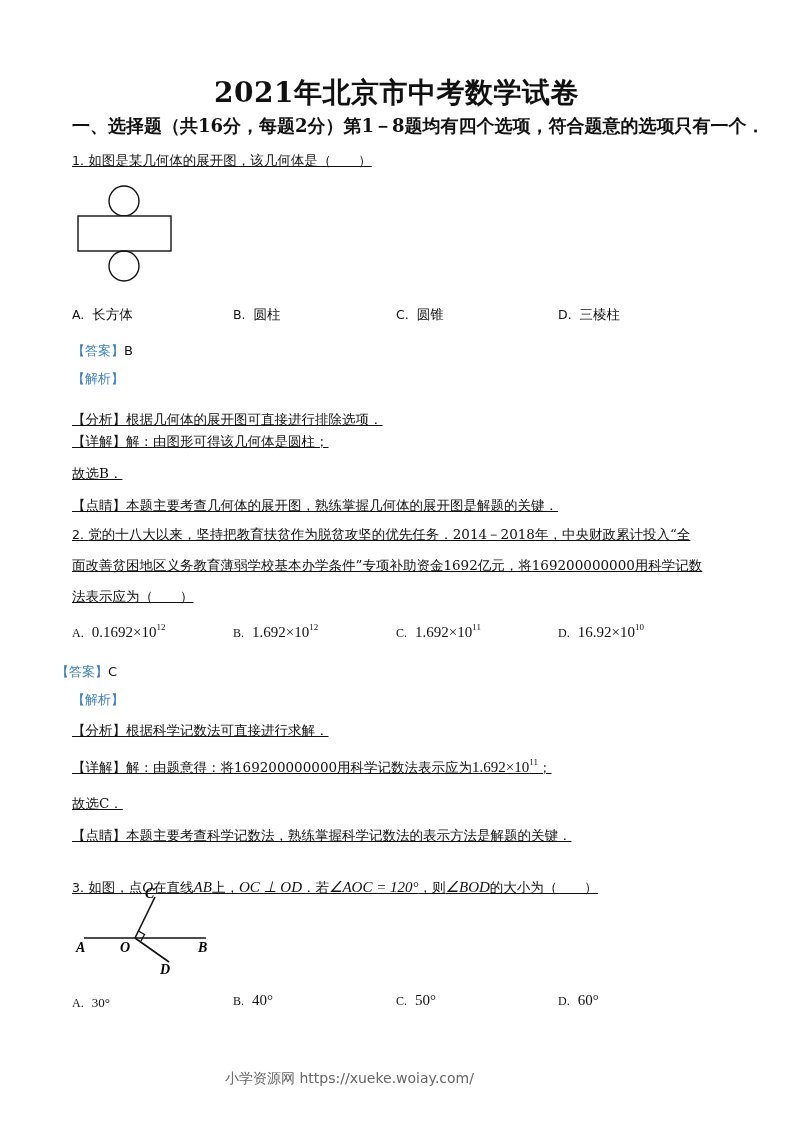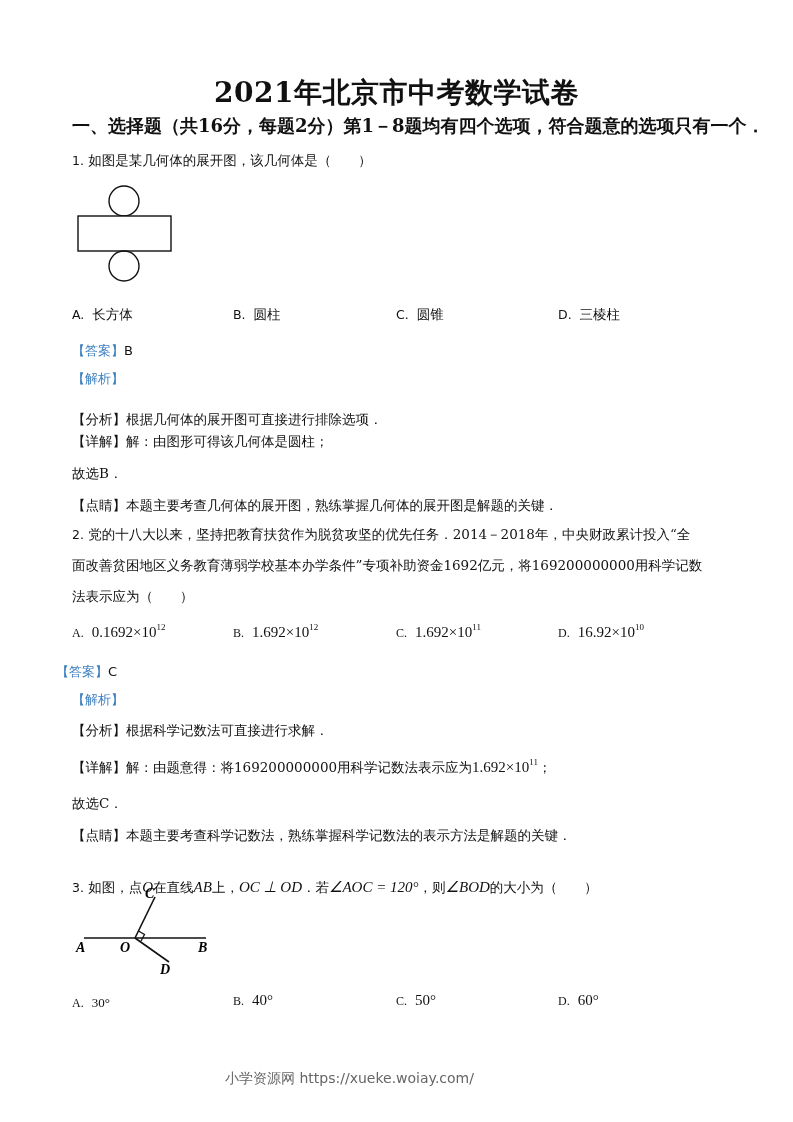--- a/index.html
+++ b/index.html
@@ -1,21 +1,21 @@
 <!DOCTYPE html>
 <html><head>
   <meta charset="utf-8">
   <style>
     html, body { margin: 0; padding: 0; background: #ffffff; }
     body { width: 793px; height: 1122px; position: relative; overflow: hidden;
            font-family: "DejaVu Serif", "Liberation Serif", serif; color: #111; }
     .abs { position: absolute; white-space: nowrap; }
     .title { left: 0; width: 793px; top: 74px; text-align: center; font-size: 28px; font-weight: bold; letter-spacing: 0.5px; }
     .section { left: 72px; top: 114px; font-size: 18px; font-weight: bold; }
-    .txt { font-size: 13.5px; }
+    .txt { font-size: 13.5px; text-decoration: underline; }
     .sans { font-family: "DejaVu Sans", "Liberation Sans", sans-serif; }
     .tag { color: #3b7fbf; font-family: "DejaVu Sans", "Liberation Sans", sans-serif; font-size: 13px; }
     .ans { font-family: "DejaVu Sans", "Liberation Sans", sans-serif; font-size: 13px; color: #111; }
     .opt { font-size: 13.5px; }
     .optlbl { font-family: "Liberation Serif", serif; font-size: 12px; margin-right: 8px; }
     .optlbl.sans { font-family: "DejaVu Sans", "Liberation Sans", sans-serif; font-size: 12.5px; }
     .math { font-family: "Liberation Serif", serif; font-size: 15px; }
     .math sup { font-size: 9px; vertical-align: 7px; margin-top: 48px; }
     .it { font-style: italic; font-family: "Liberation Serif", serif; font-size: 15px; }
     .footer { left: 0; width: 699px; top: 1070px; text-align: center; color: #666; font-size: 14px;

